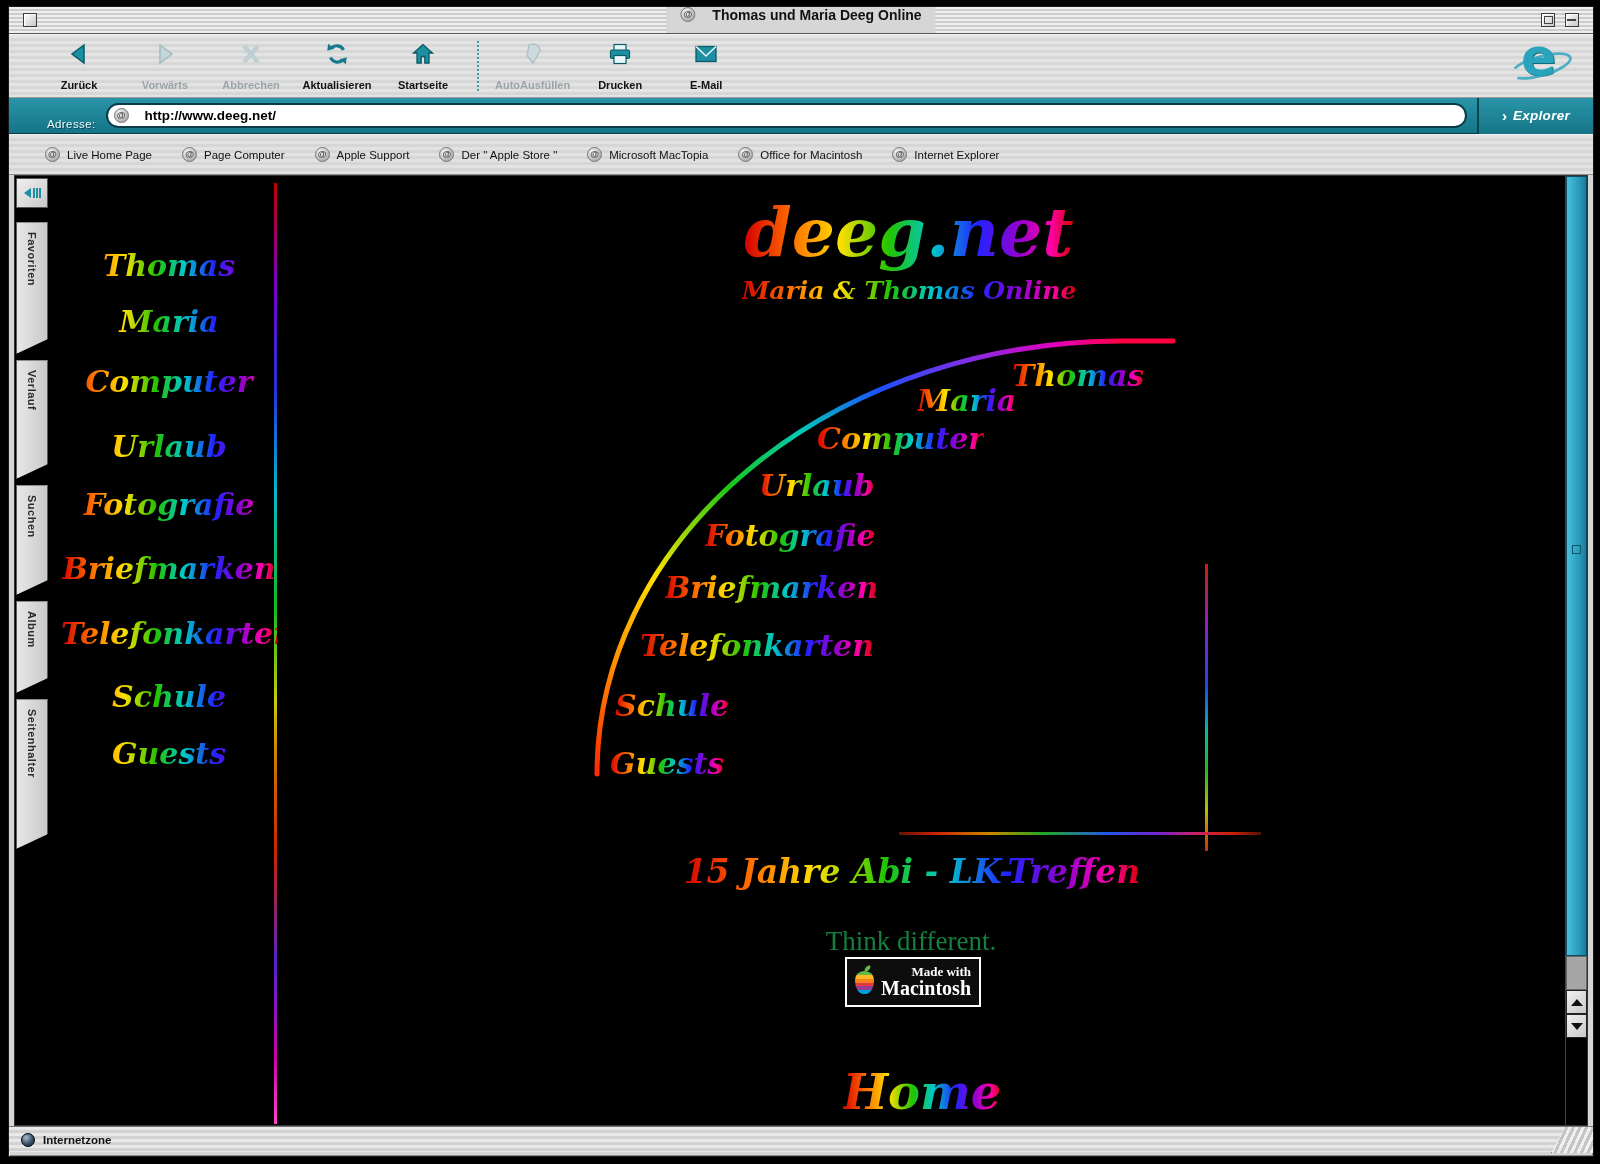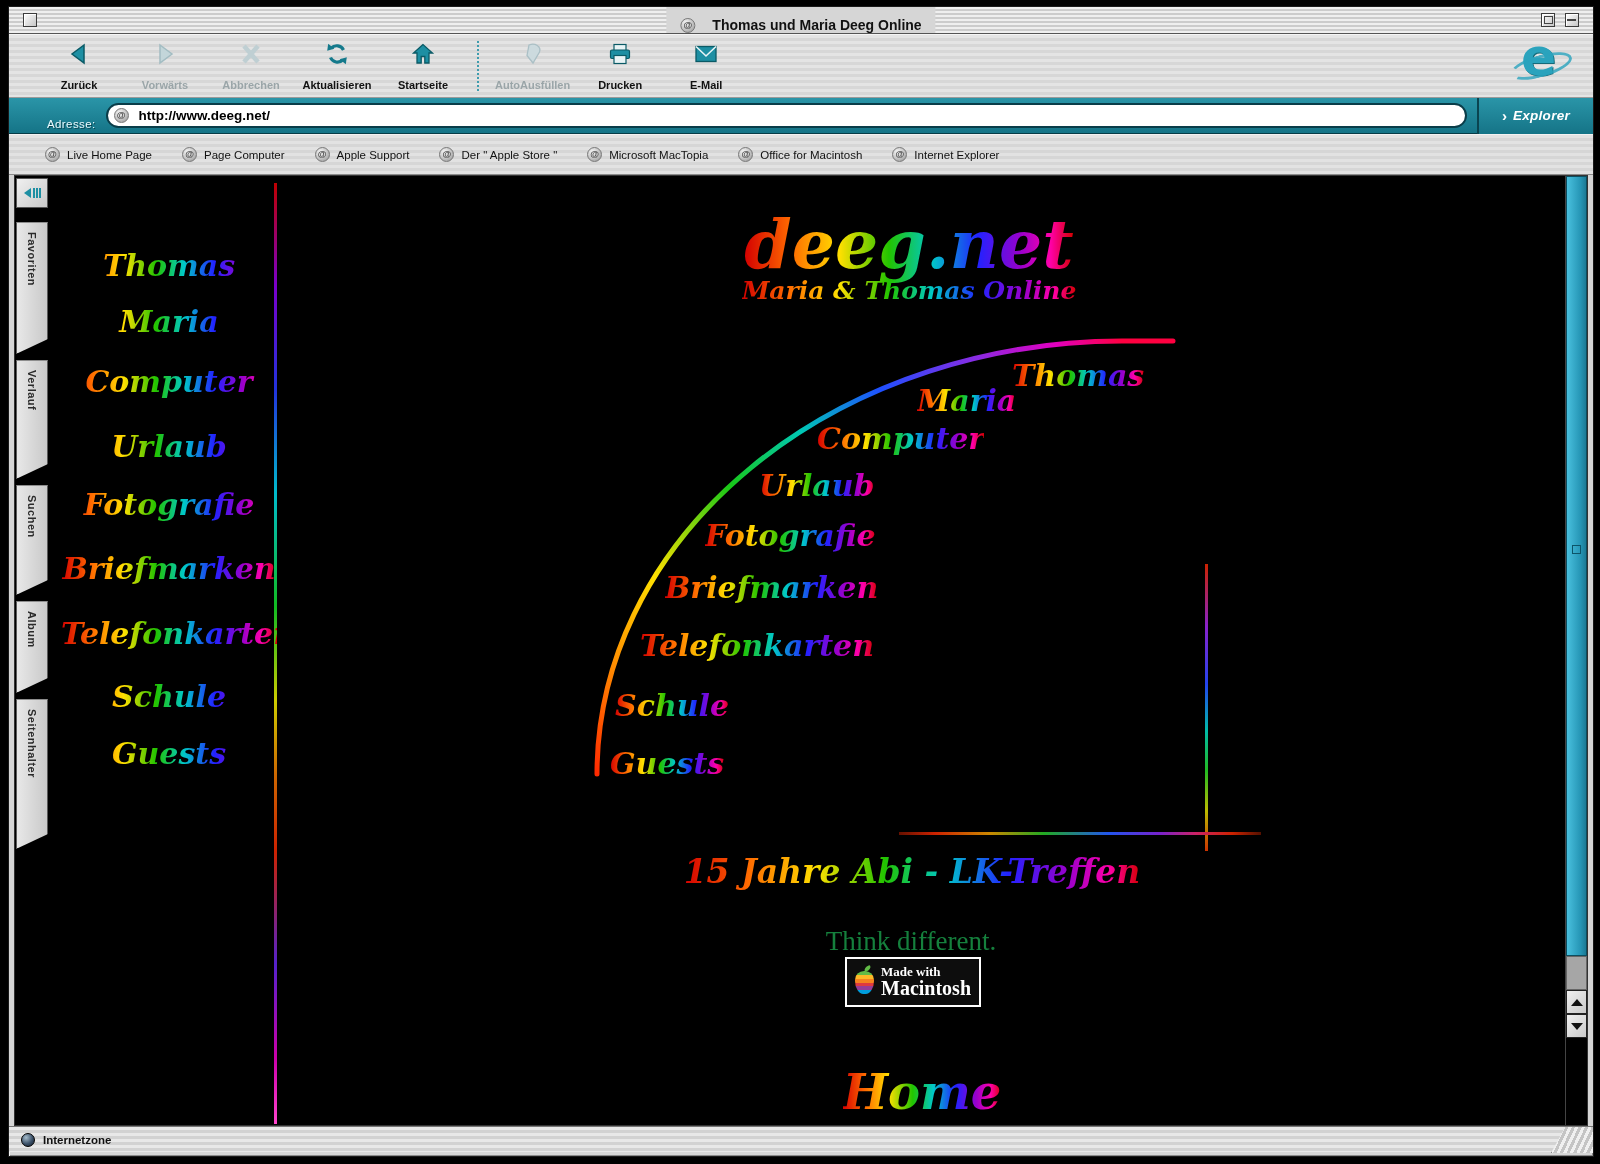--- a/index.html
+++ b/index.html
@@ -14,21 +14,21 @@
     background:repeating-linear-gradient(180deg,#efefef 0 2px,#cccccc 2px 4px);
     border-bottom:1px solid #555;display:flex;align-items:center;}
   .wbox{width:14px;height:14px;background:linear-gradient(135deg,#ffffff,#c6c6c6);
     border:1px solid #3c3c3c;box-shadow:inset 1px 1px 0 #fff;position:relative;}
   .close-box{margin-left:14px;}
   .zoom-box{position:absolute;right:38px;top:6px;}
   .zoom-box::after{content:"";position:absolute;left:2px;top:2px;width:7px;height:6px;border:1px solid #444;}
   .collapse-box{position:absolute;right:14px;top:6px;}
   .collapse-box::after{content:"";position:absolute;left:1px;top:5px;width:9px;height:2px;background:#444;}
   .title-chip{position:absolute;left:50%;transform:translateX(-50%);top:0;height:26px;
-    display:flex;align-items:flex-end;gap:17px;background:#d6d6d6;padding:0 14px;}
+    display:flex;align-items:flex-start;gap:17px;background:#d6d6d6;padding:0 14px;}
   .title-text{font-size:14px;font-weight:bold;color:#111;white-space:nowrap;}
   .at-icon{display:inline-flex;width:15px;height:15px;border-radius:50%;flex:none;
     background:radial-gradient(circle at 35% 30%,#f6f6f6,#bdbdbd 60%,#8f8f8f);
     border:1px solid #787878;color:#4a4a4a;align-items:center;justify-content:center;}
   .at-icon::before{content:"@";font-size:9px;font-weight:bold;line-height:1;}
 
   
   .toolbar{position:relative;height:64px;
     background:repeating-linear-gradient(180deg,#e4e4e4 0 3px,#d7d7d7 3px 6px);
     border-top:1px solid #f5f5f5;border-bottom:1px solid #9a9a9a;
@@ -43,21 +43,21 @@
   .ie-logo .e-char{position:absolute;left:12px;top:-14px;font-family:"DejaVu Sans",sans-serif;
     font-size:52px;font-weight:bold;color:#2aa3bd;text-shadow:1px 1px 0 #156a79;}
   .ie-logo .orbit{position:absolute;left:0px;top:14px;width:64px;height:22px;border:3px solid rgba(42,163,189,.8);
     border-left-color:transparent;border-radius:50%;transform:rotate(-16deg);}
 
   
   .addressbar{height:36px;background:linear-gradient(180deg,#2a95a8,#157487);
     border-bottom:1px solid #073c47;display:flex;align-items:center;padding:0 8px 0 38px;gap:10px;}
   .addr-label{font-size:11.5px;font-weight:normal;color:#eafbff;text-shadow:1px 1px 0 #0a4450;letter-spacing:.4px;margin-top:16px;}
   .addr-field{flex:1;height:25px;background:#fff;border:2px solid #0a3d49;border-radius:13px;
-    display:flex;align-items:center;gap:8px;padding:0 12px 0 6px;}
+    display:flex;align-items:center;gap:14px;padding:0 12px 0 6px;}
   .addr-input{flex:1;border:none;outline:none;background:transparent;font-family:"Liberation Sans",sans-serif;
     font-size:13.5px;font-weight:600;color:#000;}
   .explorer-btn{width:116px;height:36px;margin-right:-8px;display:flex;align-items:center;justify-content:center;
     gap:6px;background:linear-gradient(180deg,#2a95a8,#157487);border-left:2px solid #0a4450;cursor:pointer;}
   .explorer-chevron{color:#fff;font-size:15px;font-weight:bold;}
   .explorer-label{color:#fff;font-size:13.5px;font-weight:bold;font-style:italic;letter-spacing:.3px;}
 
   
   .favbar{height:41px;background:repeating-linear-gradient(180deg,#e2e2e2 0 3px,#d6d6d6 3px 6px);
     border-top:1px solid #f2f2f2;border-bottom:1px solid #8c8c8c;
@@ -87,21 +87,21 @@
   .tab:nth-of-type(2){top:184px;height:119px;}
   .tab:nth-of-type(3){top:309px;height:110px;}
   .tab:nth-of-type(4){top:425px;height:92px;}
   .tab:nth-of-type(5){top:523px;height:150px;}
 
   
   .page{position:relative;flex:1;background:#000;overflow:hidden;}
   .rb{font-family:"DejaVu Serif",serif;font-style:italic;font-weight:bold;white-space:nowrap;
     background-image:linear-gradient(90deg,#d40000 0%,#ff6a00 14%,#ffe000 29%,#22c400 44%,#00c8c8 57%,#2222ff 71%,#9900cc 84%,#ff00aa 93%,#d40000 100%);
     -webkit-background-clip:text;background-clip:text;color:transparent;-webkit-text-fill-color:transparent;}
-  .site-logo{position:absolute;left:856px;top:16px;transform:translateX(-50%);font-size:68px;cursor:default;margin-top:12px;}
+  .site-logo{position:absolute;left:856px;top:16px;transform:translateX(-50%);font-size:68px;cursor:default;}
   .site-subtitle{position:absolute;left:856px;top:100px;transform:translateX(-50%);font-size:25px;}
   .menu-left{position:absolute;left:8px;top:0;width:216px;height:100%;}
   .menu-left a{position:absolute;left:0;width:100%;text-align:center;font-size:30px;cursor:pointer;display:block;}
   .menu-left a:nth-of-type(1){top:72px;}
   .menu-left a:nth-of-type(2){top:128px;}
   .menu-left a:nth-of-type(3){top:188px;}
   .menu-left a:nth-of-type(4){top:253px;}
   .menu-left a:nth-of-type(5){top:311px;}
   .menu-left a:nth-of-type(6){top:375px;}
   .menu-left a:nth-of-type(7){top:440px;}
@@ -127,21 +127,21 @@
   .banner{position:absolute;left:859px;top:676px;transform:translateX(-50%);font-size:33px;cursor:pointer;}
   .think{position:absolute;left:858px;top:750px;transform:translateX(-50%);
     font-family:"Liberation Serif",serif;font-size:27px;color:#15803d;white-space:nowrap;}
   .mwm-badge{position:absolute;left:792px;top:781px;width:136px;height:50px;background:#0d0d0d;
     border:2px solid #fff;display:flex;align-items:center;padding:0 8px;gap:7px;cursor:pointer;}
   .apple-logo{width:19px;height:23px;flex:none;position:relative;
     background:linear-gradient(180deg,#61bb46 0 17%,#fdb827 17% 33%,#f5821f 33% 50%,#e03a3e 50% 67%,#963d97 67% 83%,#009ddc 83% 100%);
     border-radius:48% 48% 44% 44% / 38% 38% 58% 58%;}
   .apple-logo::before{content:"";position:absolute;left:9px;top:-5px;width:7px;height:5px;background:#61bb46;
     border-radius:80% 20% 80% 20%;transform:rotate(-20deg);}
-  .mwm-text{display:flex;flex-direction:column;line-height:1.05;font-family:"Liberation Serif",serif;color:#fff;}
+  .mwm-text{display:flex;flex-direction:column;line-height:1.05;font-family:"Liberation Serif",serif;color:#fff;align-items:flex-end;}
   .mwm-line1{font-size:13px;font-weight:bold;}
   .mwm-line2{font-size:20px;font-weight:bold;}
   .home-link{position:absolute;left:869px;top:888px;transform:translateX(-50%);font-size:48px;cursor:pointer;}
 
   
   .scrollbar{position:relative;width:22px;flex:none;background:#000;border-left:1px solid #444;}
   .sb-thumb{position:absolute;left:0;top:0;width:100%;height:780px;
     background:linear-gradient(90deg,#49c0de,#2696b6 70%,#1b7a95);border:1px solid #0c4e60;cursor:grab;}
   .sb-grip{position:absolute;left:5px;top:368px;width:9px;height:9px;border:1px solid #0c5468;}
   .sb-track{position:absolute;left:0;top:780px;width:100%;height:34px;background:#a6a6a6;border:1px solid #666;}

